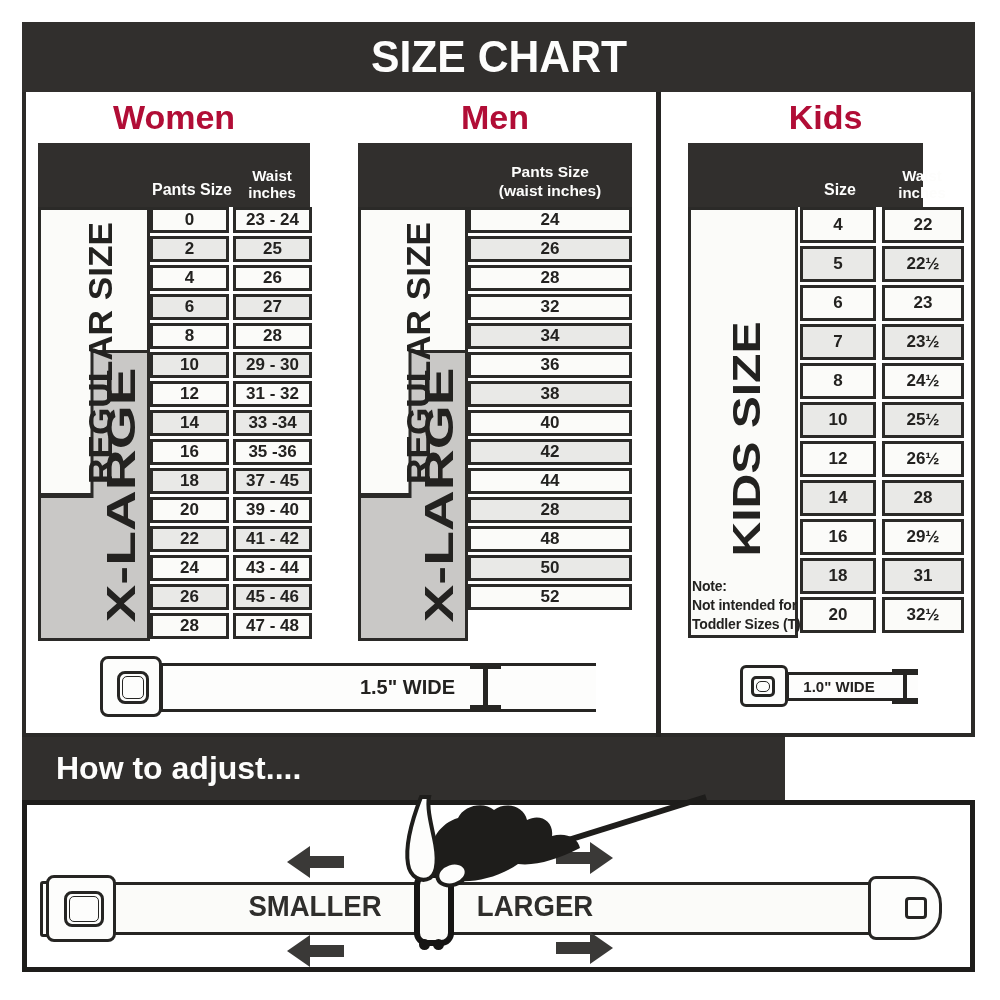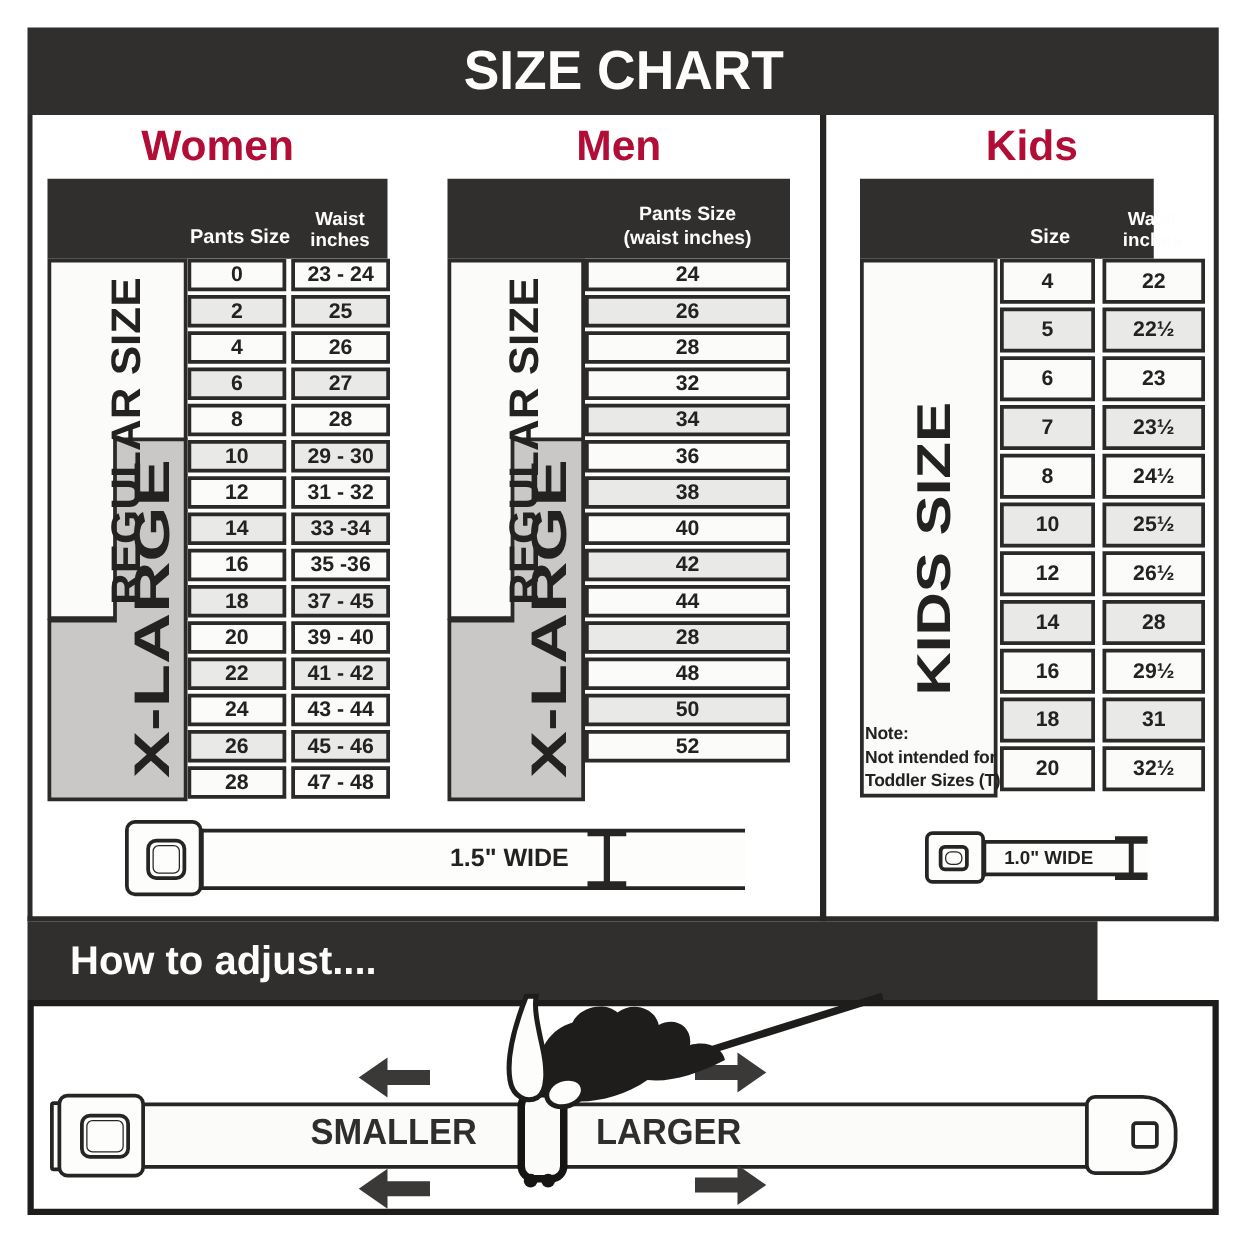--- a/index.html
+++ b/index.html
@@ -73,21 +73,21 @@
   .belt-label.kids{left:796px;top:672px;width:86px;height:29px;justify-content:center;font-size:15px;}
   .gauge{background:#262523;}
   .g-a-bar{left:483px;top:666px;width:5px;height:44px;}
   .g-a-top{left:470px;top:664px;width:31px;height:5px;}
   .g-a-bot{left:470px;top:705px;width:31px;height:5px;}
   .g-k-bar{left:903px;top:671px;width:4px;height:32px;}
   .g-k-top{left:892px;top:669px;width:26px;height:4px;}
   .g-k-bot{left:892px;top:700px;width:26px;height:4px;}
 
   
-  .bottom-bar{left:22px;top:737px;width:856px;height:63px;background:#312f2d;display:flex;align-items:center;}
+  .bottom-bar{left:22px;top:737px;width:763px;height:63px;background:#312f2d;display:flex;align-items:center;}
   .bottom-bar span{color:#fdfdfc;font-weight:bold;font-size:32px;margin-left:34px;}
   .illus-box{left:22px;top:800px;width:953px;height:172px;border:5px solid #1e1d1b;background:#ffffff;}
   .strap.big{left:112px;top:882px;width:762px;height:53px;border-right:0;background:#fbfbf9;}
   .buckle-cap{left:40px;top:881px;width:12px;height:56px;border:3px solid #262523;border-radius:3px;background:#fdfdfc;}
   .buckle.big{left:46px;top:875px;width:70px;height:67px;}
   .bi-big{left:64px;top:891px;width:40px;height:36px;}
   .tongue{left:868px;top:876px;width:74px;height:64px;background:#fdfdfc;border:3px solid #262523;
           border-radius:8px 28px 28px 8px;}
   .tongue-hole{left:905px;top:897px;width:22px;height:22px;border:3px solid #262523;border-radius:4px;background:#fdfdfc;}
   .slider{left:414px;top:872px;width:40px;height:74px;border:6px solid #161514;border-radius:13px;background:#fbfbf9;}

